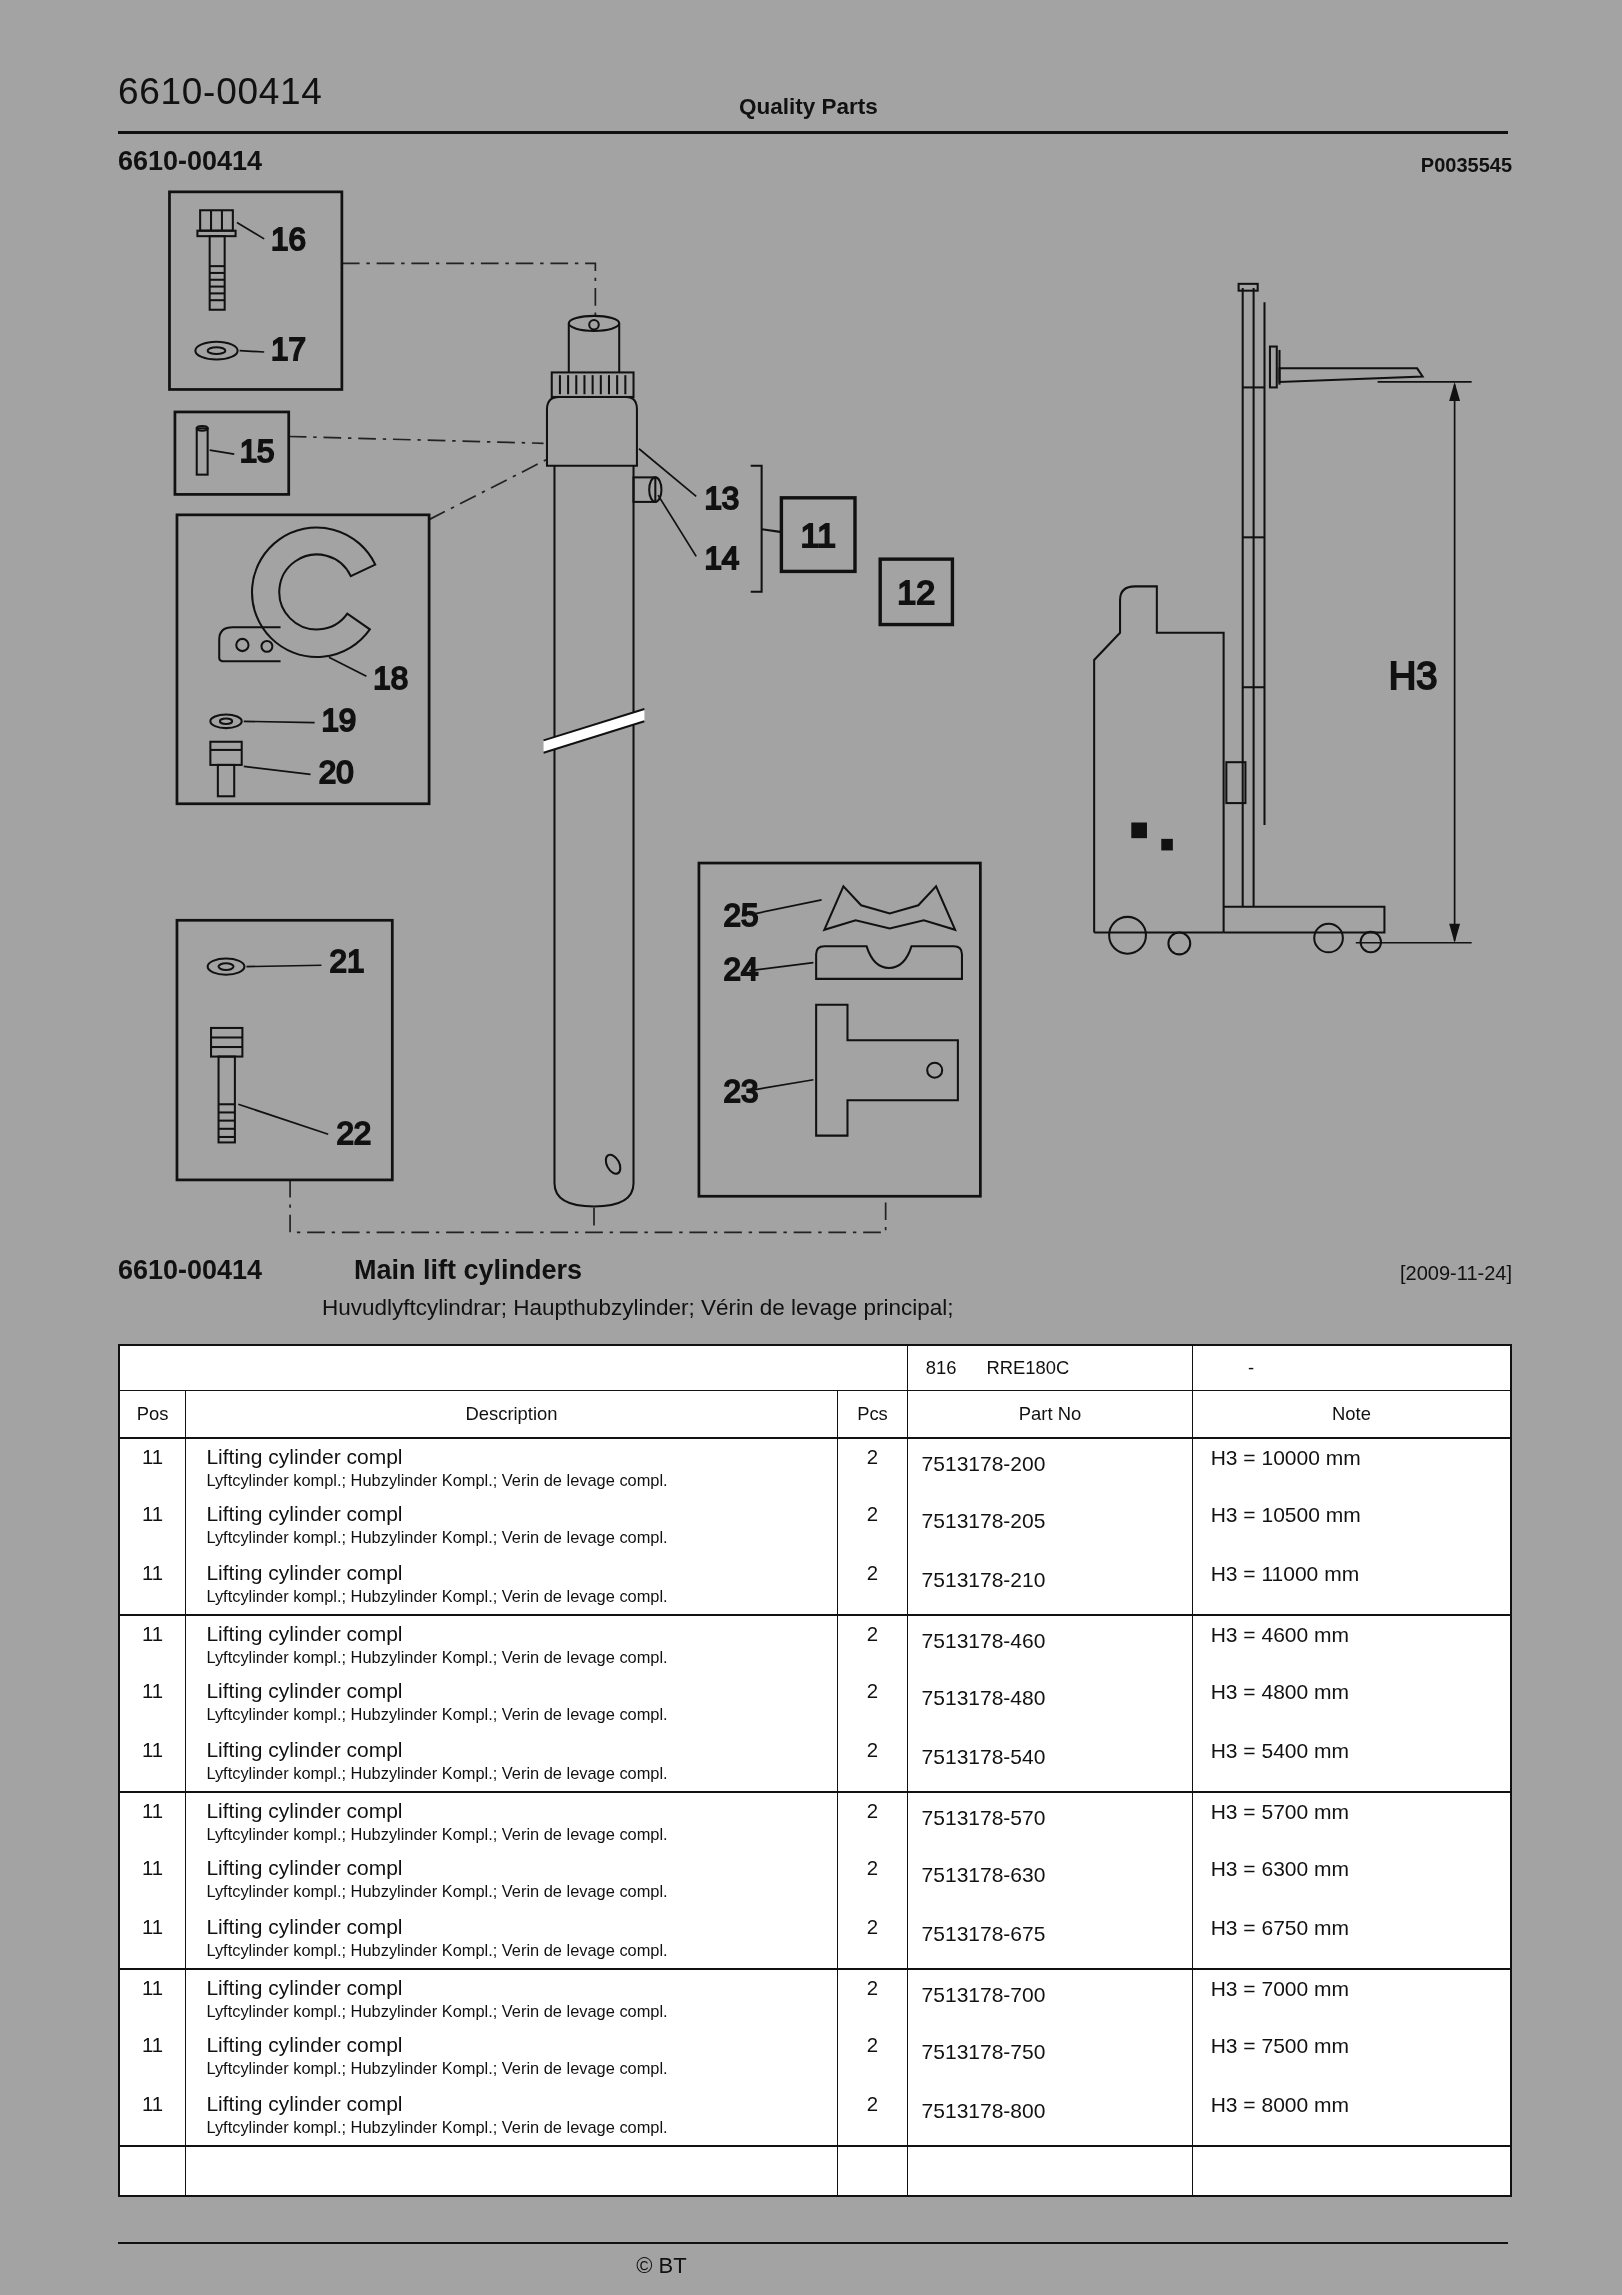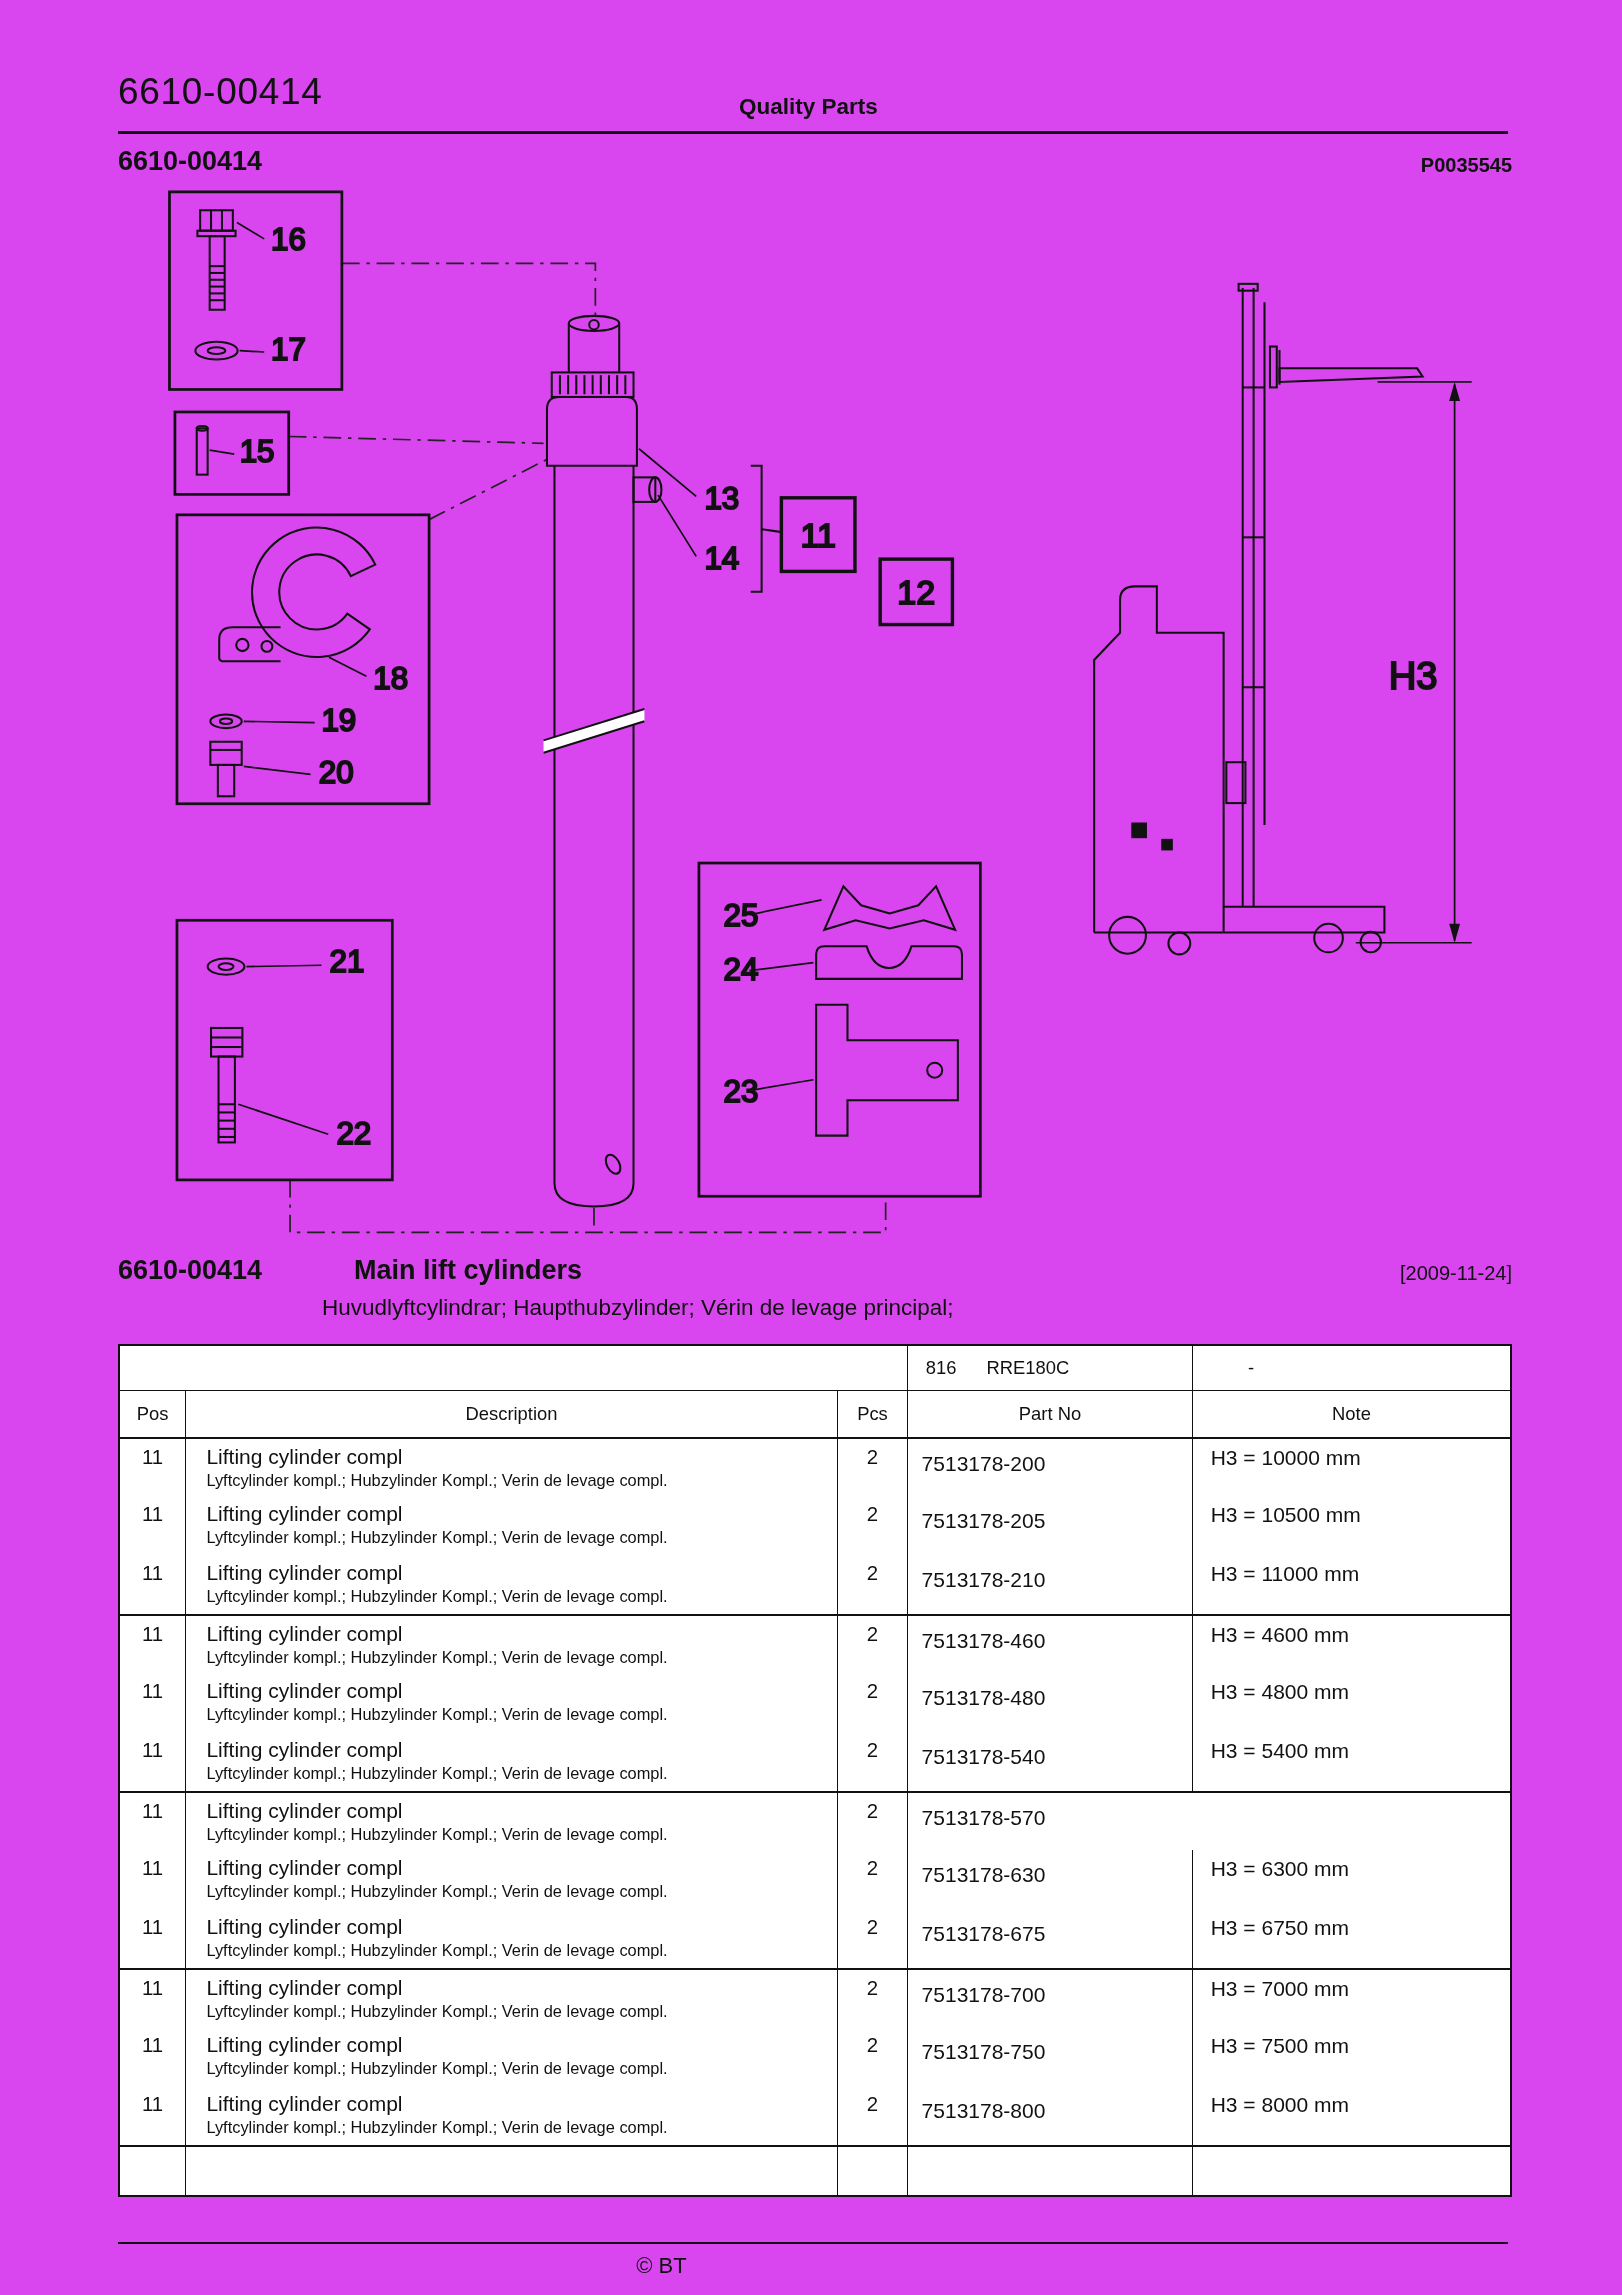--- a/index.html
+++ b/index.html
@@ -1,18 +1,18 @@
 <!DOCTYPE html>
 <html style="font-size:11px"><head>
 <meta charset="utf-8">
 <style>
   * { margin:0; padding:0; box-sizing:border-box; }
   html,body { background:#e8e8e8; }
   .page {
-    position:relative; width:1622px; height:2295px; background:#d946ef;
+    position:relative; width:1622px; height:2295px; background:#a3a3a3;
     font-family:"Liberation Sans", sans-serif; color:#111; overflow:hidden;
   }
   .abs { position:absolute; }
   .top-docnum { left:118px; top:71px; font-size:37px; letter-spacing:0.7px; }
   .top-title  { left:739px; top:94px; font-size:22.5px; font-weight:bold; }
   .rule-top   { left:118px; top:131px; width:1390px; height:2.7px; background:#111; }
   .docnum2    { left:118px; top:146px; font-size:27px; font-weight:bold; }
   .photoref   { top:154px; right:110px; font-size:20px; font-weight:bold; }
 
   svg.diagram { position:absolute; left:102px; top:183px; }
@@ -319,20 +319,21 @@
     </div>
 
     <div class="trow group-start">
       <div class="c pos">11</div>
       <div class="c desc">
         <div class="d1">Lifting cylinder compl</div>
         <div class="d2">Lyftcylinder kompl.; Hubzylinder Kompl.; Verin de levage compl.</div>
       </div>
       <div class="c pcs">2</div>
       <div class="c part">7513178-570</div>
+      <div class="c note">H3 = 5700 mm</div>
     </div>
     <div class="trow">
       <div class="c pos">11</div>
       <div class="c desc">
         <div class="d1">Lifting cylinder compl</div>
         <div class="d2">Lyftcylinder kompl.; Hubzylinder Kompl.; Verin de levage compl.</div>
       </div>
       <div class="c pcs">2</div>
       <div class="c part">7513178-630</div>
       <div class="c note">H3 = 6300 mm</div>

